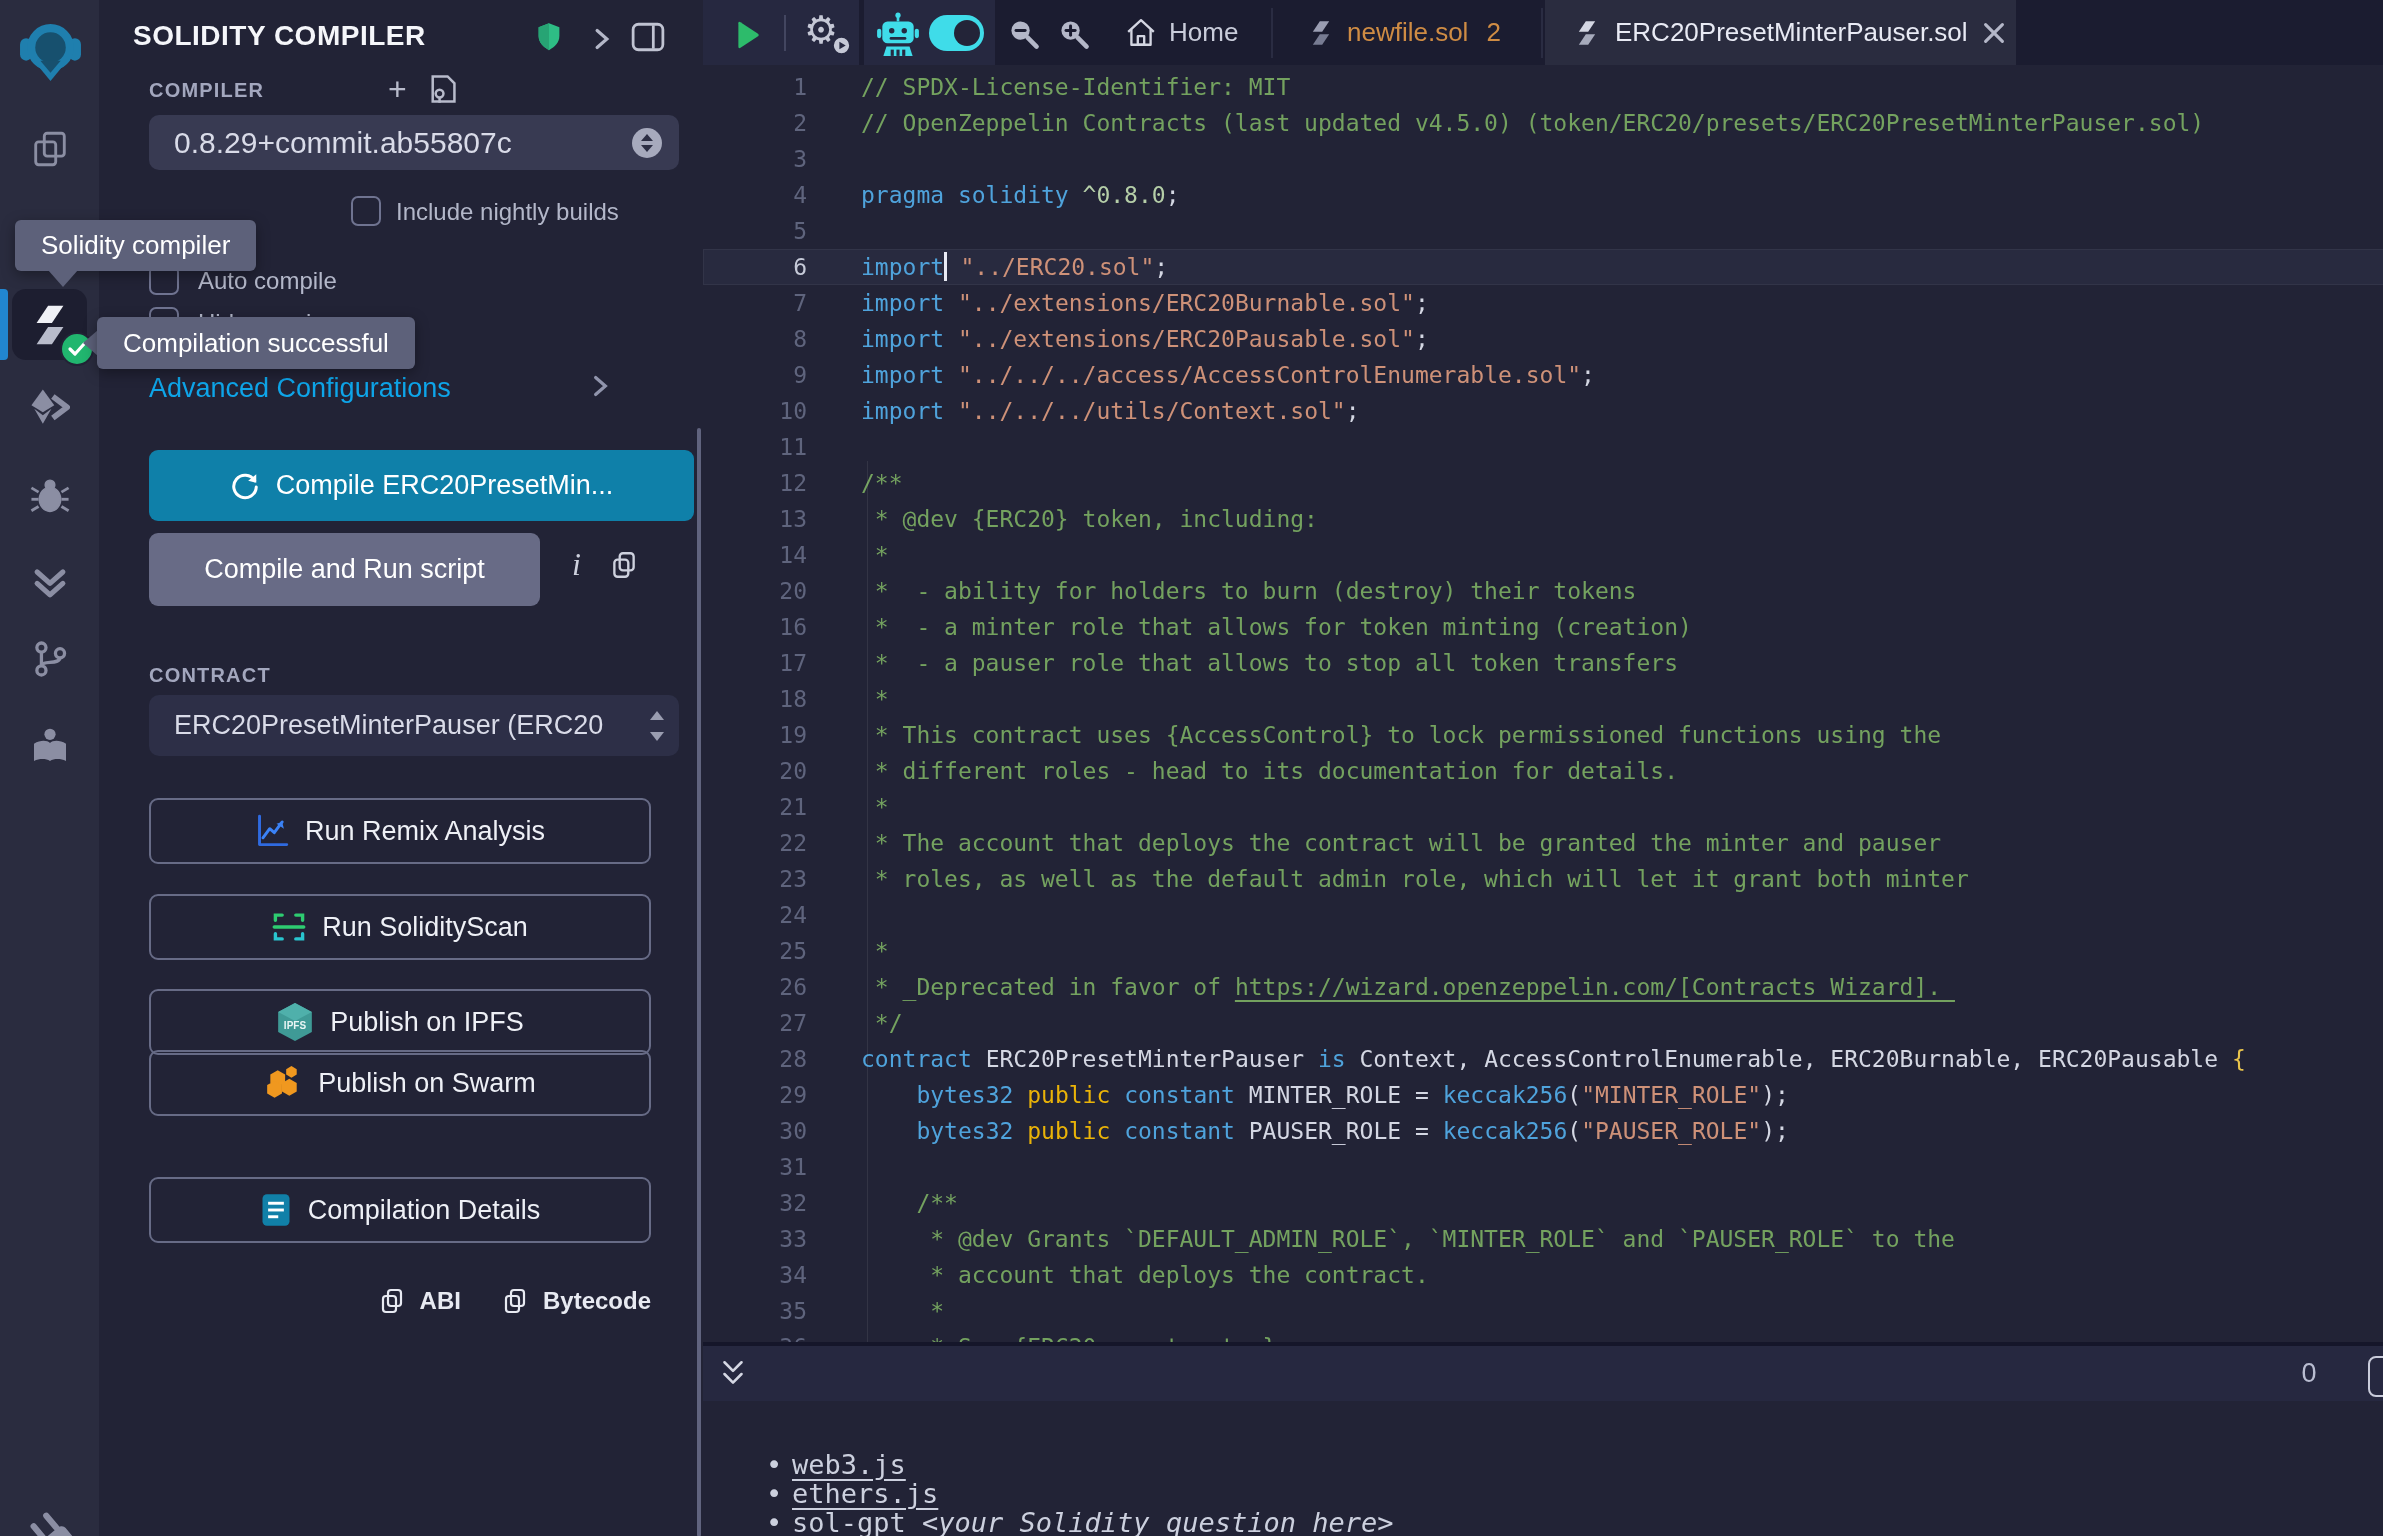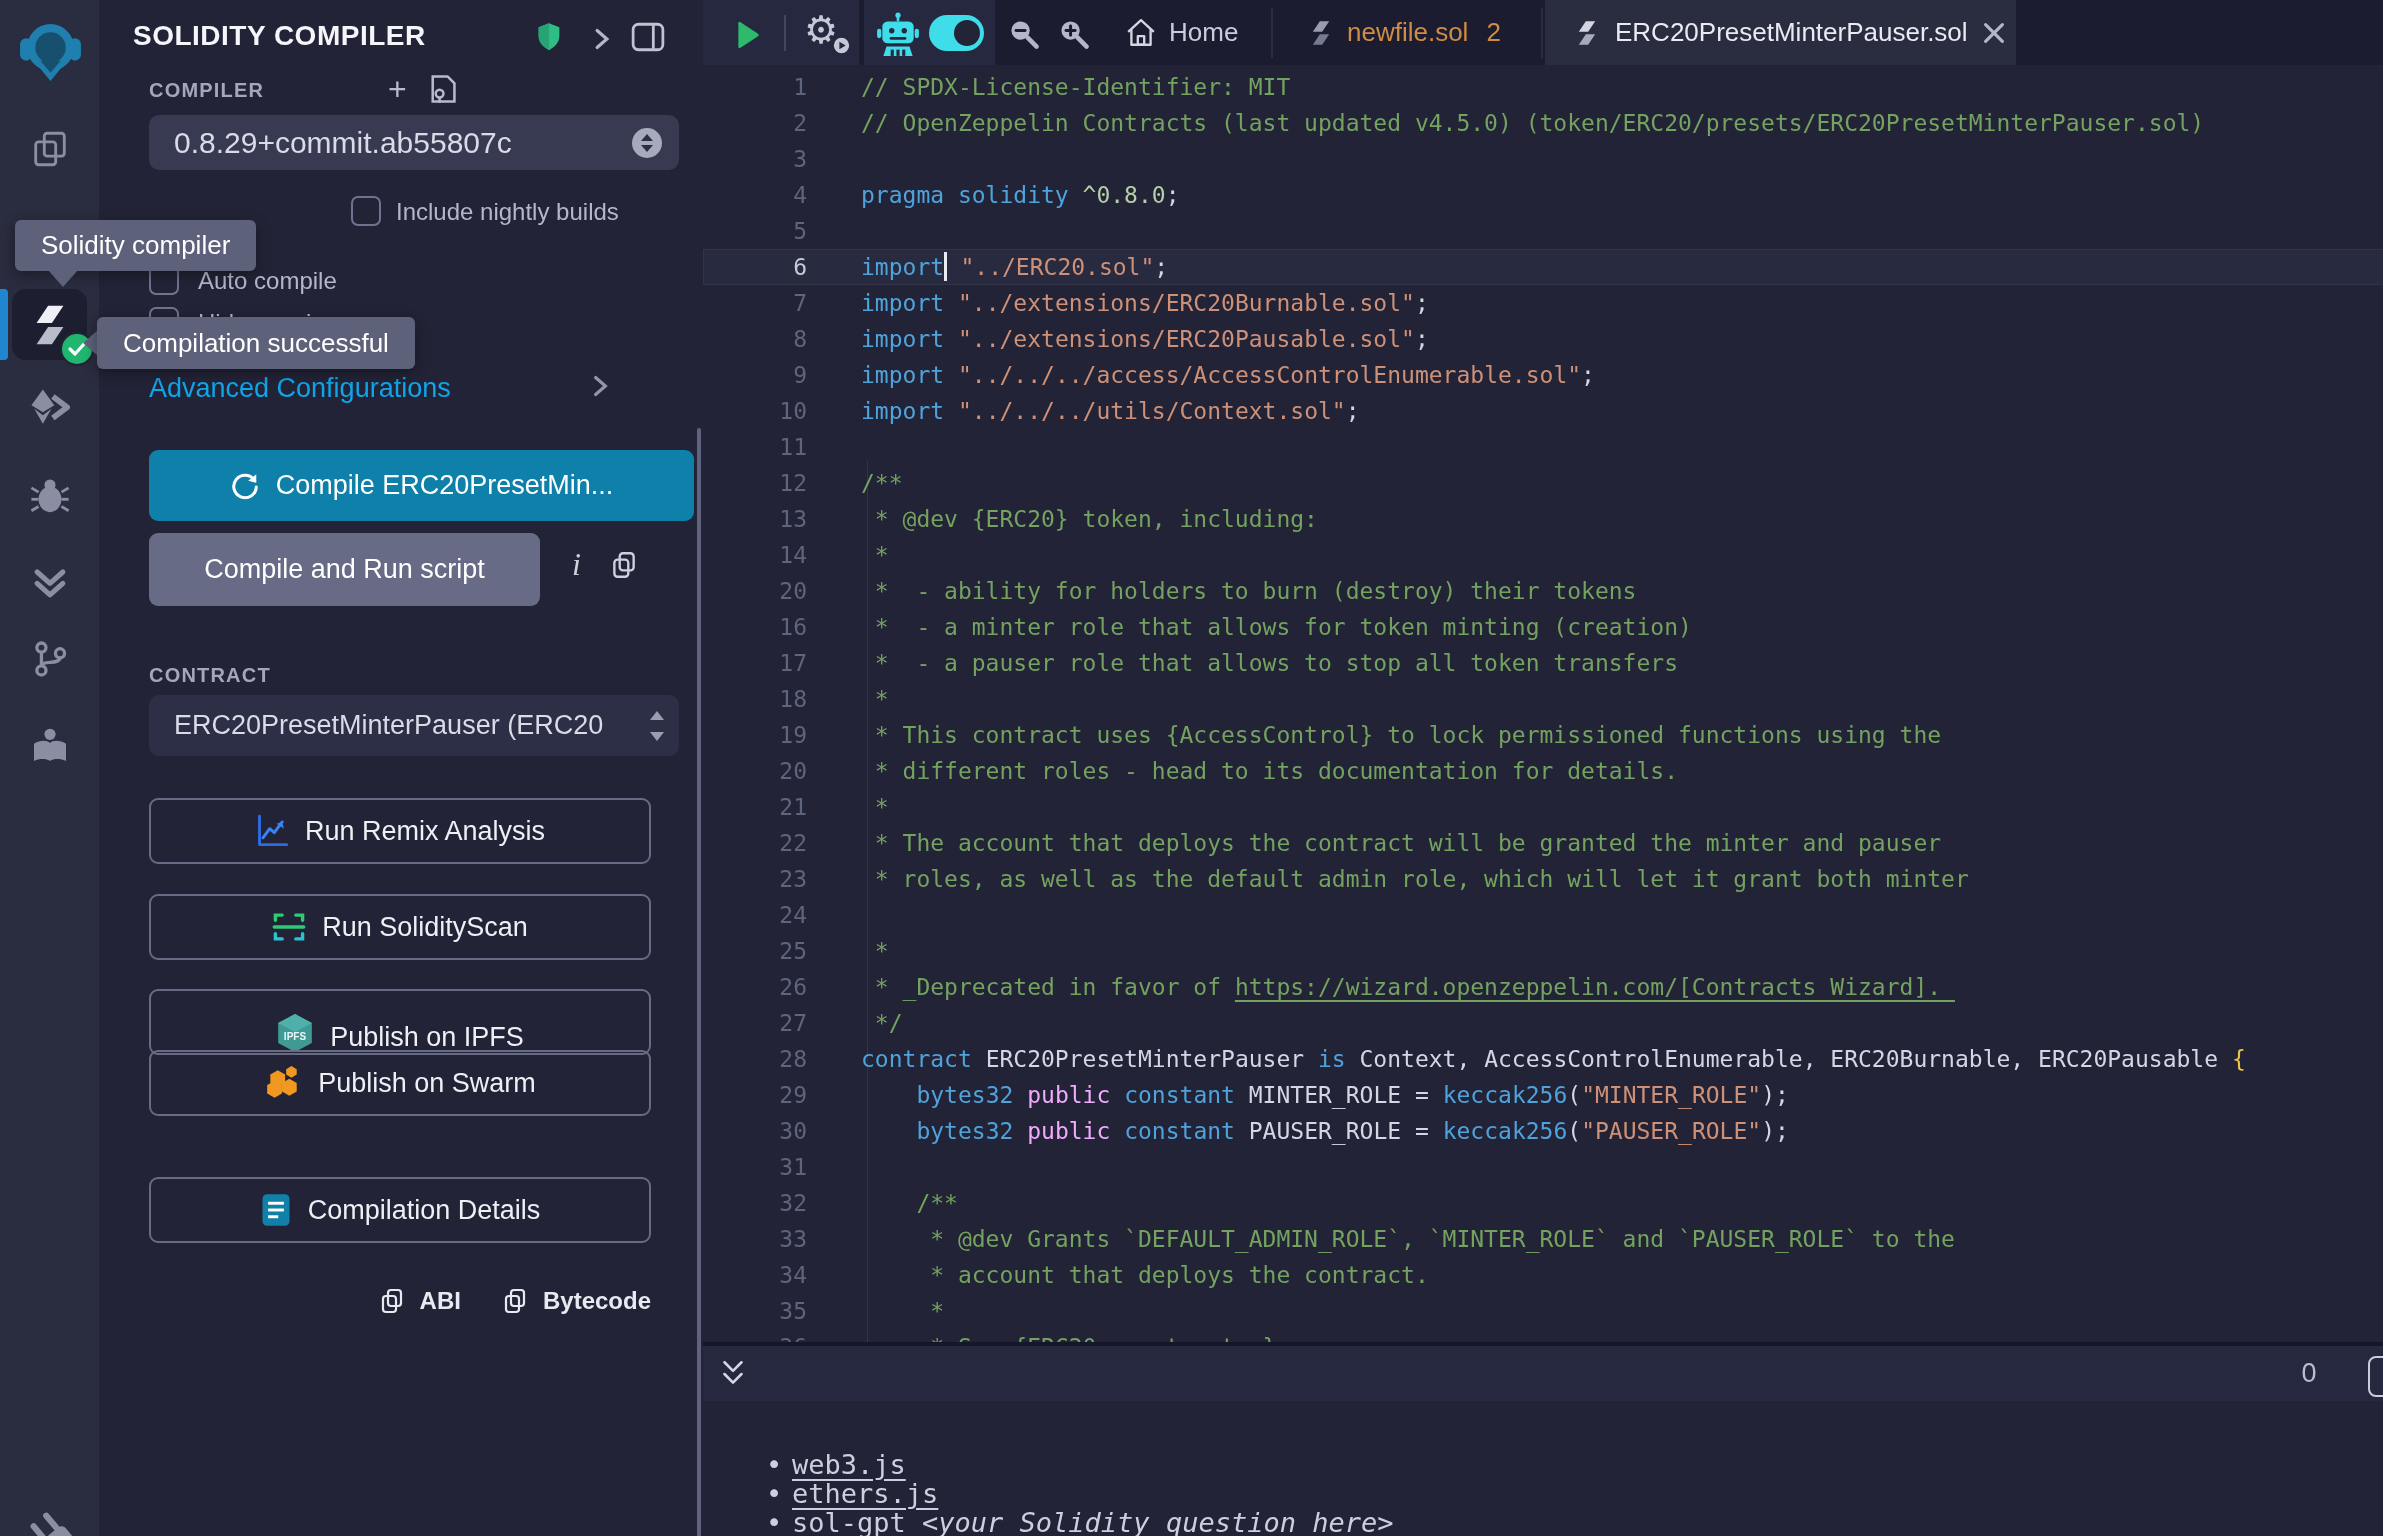--- a/index.html
+++ b/index.html
@@ -56,21 +56,21 @@
 
   
   #codearea{position:absolute;left:0;top:65px;width:1681px;height:1277px;overflow:hidden;background:#222336;padding-top:4px;box-sizing:border-box;}
   #indent-guide{position:absolute;left:164px;top:396px;width:1px;height:881px;background:rgba(255,255,255,.08);}
   .cl{display:flex;height:36px;line-height:36px;font-family:"DejaVu Sans Mono",monospace;font-size:23px;white-space:pre;}
   .cl .ln{flex:0 0 104px;text-align:right;color:#5f647d;user-select:none;}
   .cl .ct{padding-left:54px;color:#d4d7e3;}
   .cl.active{background:rgba(130,140,190,.07);box-shadow:inset 0 0 0 1px rgba(255,255,255,.05);}
   .cl.active .ln{color:#c6cad8;}
   .tk-c{color:#74a25f;} .tk-k{color:#4fa3dc;} .tk-s{color:#ce9178;} .tk-p{color:#d4d7e3;}
-  .tk-t{color:#f0abfc;} .tk-n{color:#b5cea8;} .tk-y{color:#e9c44c;}
+  .tk-t{color:#eab308;} .tk-n{color:#b5cea8;} .tk-y{color:#e9c44c;}
   .tk-u{color:#74a25f;text-decoration:underline;text-underline-offset:5px;}
   .cursor{display:inline-block;width:2.5px;height:29px;background:#e8eaf4;vertical-align:-6px;}
 
   
   #ed-term-divider{position:absolute;left:0;top:1342px;width:1681px;height:4px;background:#15162a;}
   #termbar{position:absolute;left:0;top:1346px;width:1681px;height:55px;background:#262840;}
   #term-count{position:absolute;left:1584px;top:0;height:55px;line-height:55px;font-size:27px;color:#b9bdd1;width:44px;text-align:center;}
   #term-searchbox{position:absolute;left:1665px;top:10px;width:40px;height:37px;border:2.5px solid #c9ccdb;border-radius:8px;}
   #termbody{position:absolute;left:0;top:1446px;width:1681px;height:135px;background:#222336;overflow:hidden;
             font-family:"DejaVu Sans Mono",monospace;font-size:27px;color:#ccd0de;padding-top:4px;box-sizing:border-box;}
@@ -282,21 +282,21 @@
           <path d="M3 9 V4.5 H9" stroke="#2ecc71"></path>
           <path d="M21 4.5 H27 V9" stroke="#2ecc71"></path>
           <path d="M3 21 V25.5 H9" stroke="#29c5cf"></path>
           <path d="M21 25.5 H27 V21" stroke="#29c5cf"></path>
           <line x1="2" y1="15" x2="28" y2="15" stroke="#2ecc71"></line>
         </svg>
       </span>
       <span>Run SolidityScan</span>
     </div>
 
-    <div class="btn-outline" style="top:989px;align-items:flex-end;">
+    <div class="btn-outline" style="top:989px;">
       <span style="position:relative;width:38px;height:40px;">
         <svg viewBox="0 0 34 38" width="38" height="40">
           <polygon points="17,1 33,9.5 33,28.5 17,37 1,28.5 1,9.5" fill="#3f9a96"></polygon>
           <polygon points="17,1 33,9.5 17,18 1,9.5" fill="#4fb0ab"></polygon>
           <text x="17" y="26" font-size="9.5" font-weight="bold" fill="#eaf6f5" text-anchor="middle" font-family="Liberation Sans, sans-serif">IPFS</text>
         </svg>
       </span>
       <span>Publish on IPFS</span>
     </div>
 

